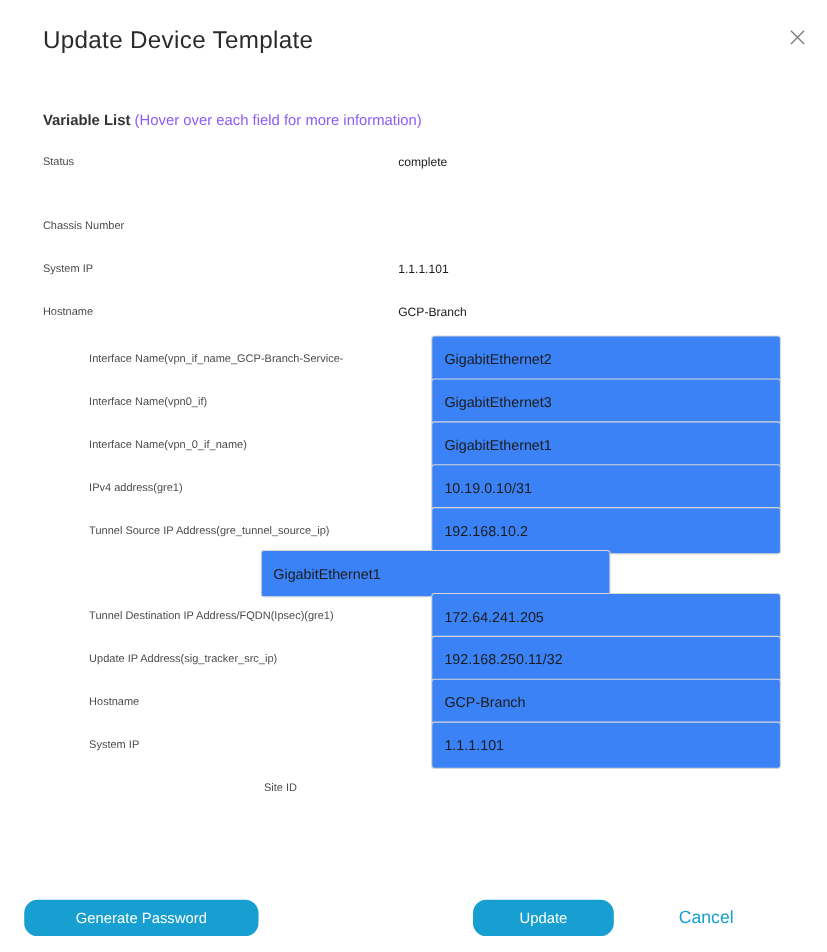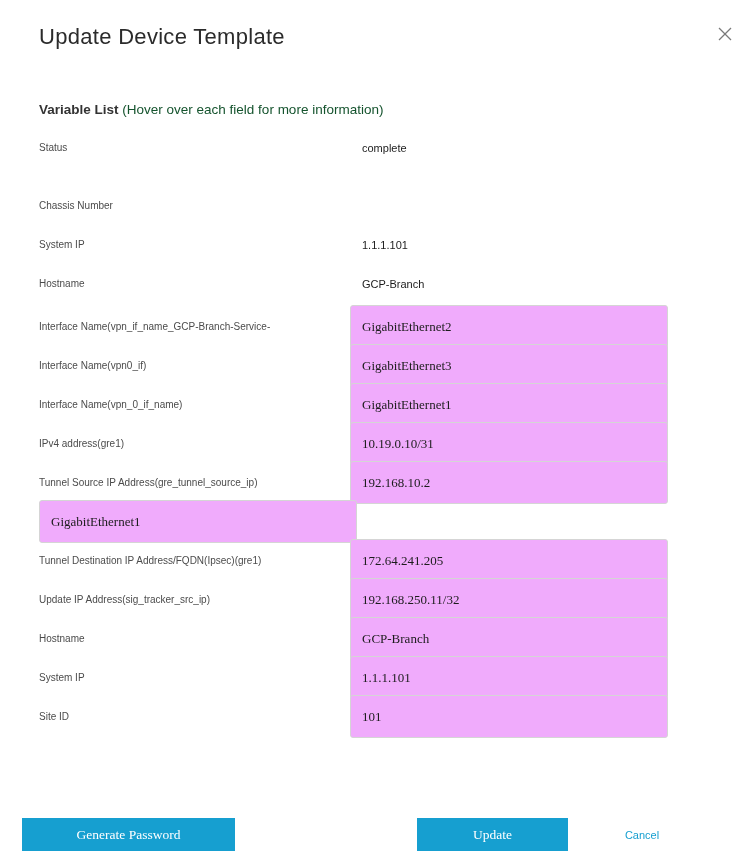--- a/index.html
+++ b/index.html
@@ -24,64 +24,64 @@
     font-size: 22px; font-weight: 400;
     color: #2b2b2b; letter-spacing: 0.3px;
     line-height: 34px;
   }
 
   .section-heading {
     margin: 47px 0 0 39px;
     font-size: 13.5px; line-height: 17px;
   }
   .sh-title { font-weight: 700; color: #333333; }
-  .sh-hint  { font-weight: 400; color: #14532d; }
+  .sh-hint  { font-weight: 400; color: #8b5cf6; }
 
   .rows { margin: 19px 0 0 39px; }
   .row { display: flex; align-items: center; }
   .row-label {
     width: 311px; flex: 0 0 311px;
     font-size: 10px; color: #4b4b4b;
     white-space: nowrap; overflow: hidden;
   }
   .row-value { width: 318px; flex: 0 0 318px; }
 
   .static-row { height: 20px; margin-bottom: 19px; }
   .static-row.extra-gap { margin-bottom: 38px; }
   .static-value {
     display: inline-block; padding-left: 12px;
     font-size: 11px; color: #1c1c1c;
   }
 
-  .input-row { height: 29px; margin-bottom: 10px; }
+  .input-row { height: 29px; margin-bottom: 10px; justify-content: center; }
   .field-input {
     width: 318px; height: 43px;
     border: 1px solid #d5d5d5; border-radius: 3px;
     padding: 0 11px;
-    font-family: Liberation Serif, serif;
+    font-family: Liberation Sans, sans-serif;
     font-size: 13px; color: #1c1c1c;
-    background: #f0abfc; outline: none;
+    background: #3b82f6; outline: none;
   }
 
   .footer { position: absolute; left: 0; top: 798px; width: 752px; height: 33px; }
   .btn {
     position: absolute; top: 0; height: 33px;
     background: var(--accent, #169fd0);
-    border: none; border-radius: 0;
-    color: #ffffff; font-family: Liberation Serif, serif;
+    border: none; border-radius: 12px;
+    color: #ffffff; font-family: Liberation Sans, sans-serif;
     font-size: 13.5px; cursor: pointer;
   }
   .btn-generate { left: 22px;  width: 213px; }
-  .btn-update   { left: 417px; width: 151px; }
+  .btn-update   { left: 430px; width: 128px; }
   .btn-cancel {
     position: absolute; top: 0; left: 606px; width: 72px; height: 33px;
     background: none; border: none; cursor: pointer;
     color: var(--accent, #169fd0);
     font-family: "Liberation Sans", sans-serif;
-    font-size: 11px; text-align: center;
+    font-size: 16px; text-align: center;
   }
 </style>
 </head>
 <body>
 
 <div class="dialog">
 
   <button class="close-btn" aria-label="Close">
     <svg width="18" height="18" viewBox="0 0 18 18">
       <line x1="3" y1="3" x2="15" y2="15" stroke="#7a7a7a" stroke-width="1.2"></line>
@@ -161,21 +161,20 @@
     <div class="row-value"><input type="text" class="field-input" value="GCP-Branch" style=""></div>
   </div>
 
   <div class="row input-row">
     <div class="row-label">System IP</div>
     <div class="row-value"><input type="text" class="field-input" value="1.1.1.101" style=""></div>
   </div>
 
   <div class="row input-row">
     <div class="row-label">Site ID</div>
-    <div class="row-value"><input type="text" class="field-input" value="101" style=""></div>
   </div>
 </div>
 
   <div class="footer">
     <button class="btn btn-generate">Generate Password</button>
     <button class="btn btn-update">Update</button>
     <button class="btn-cancel">Cancel</button>
   </div>
 
 </div>

